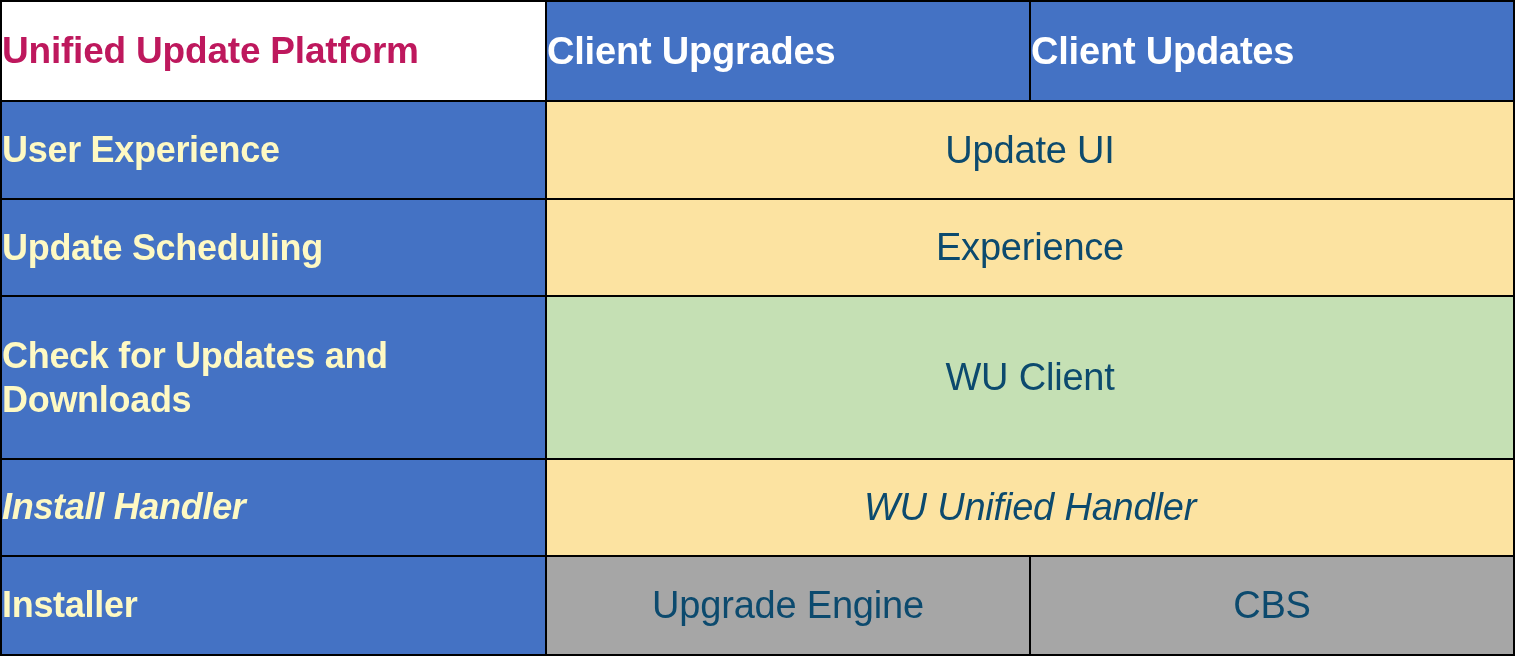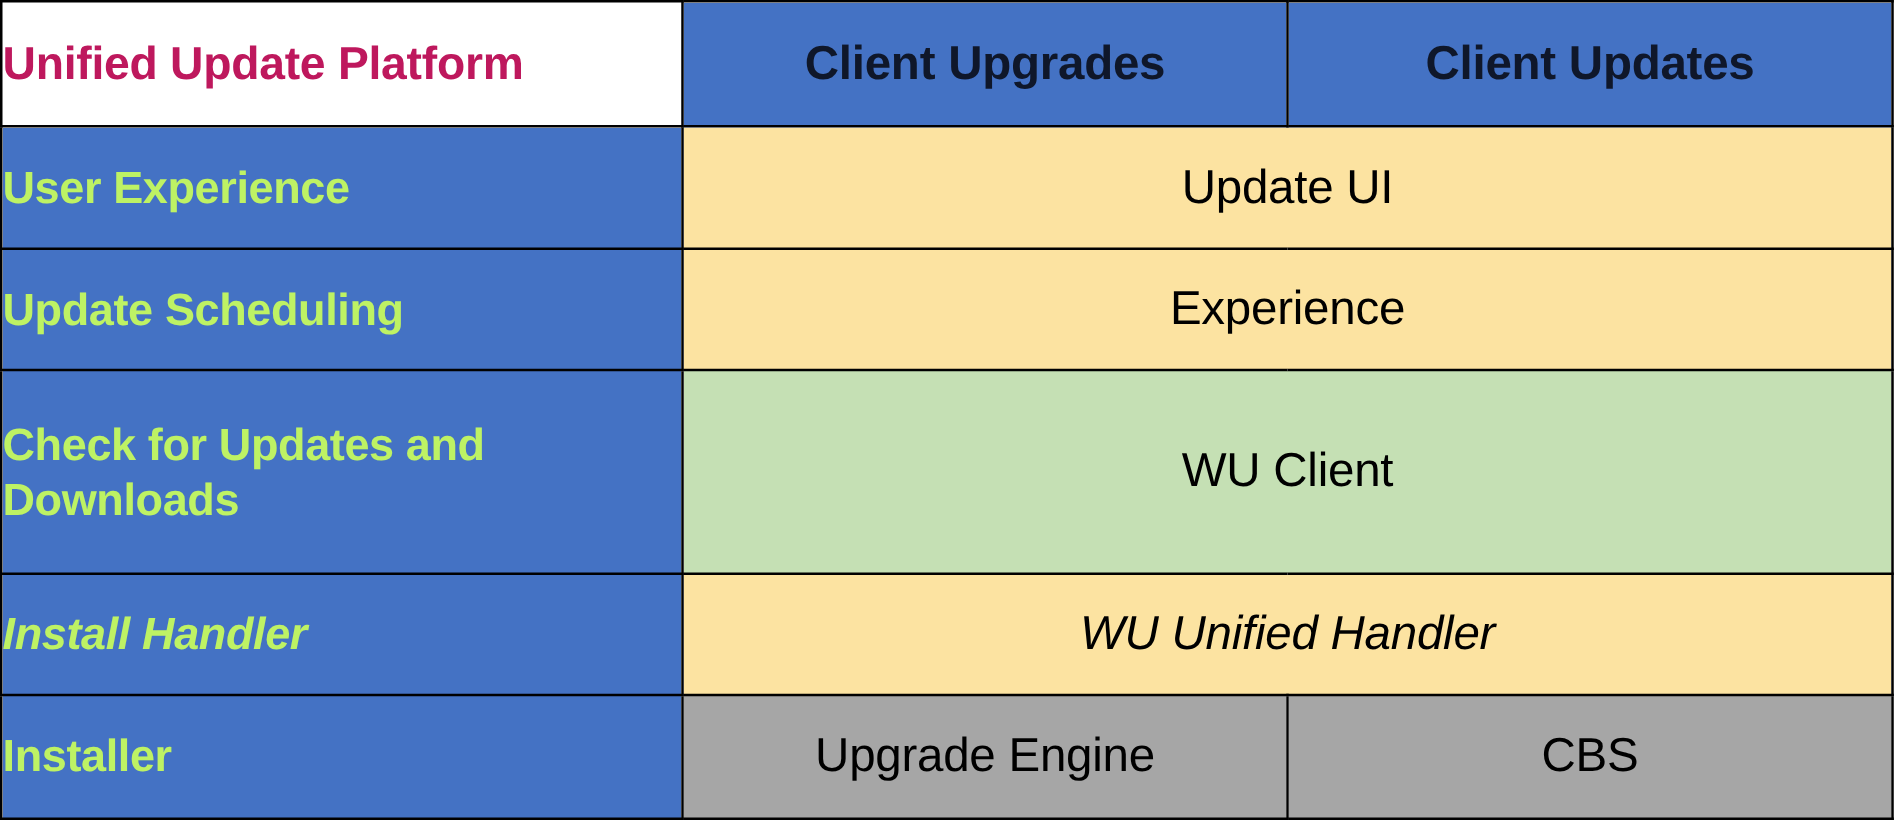--- a/index.html
+++ b/index.html
@@ -44,45 +44,45 @@
     font-weight: bold;
     font-size: 37px;
     text-align: left;
     padding: 0 8px 0 22px;
     letter-spacing: -0.2px;
   }
 
   
   td.header-cell {
     background: #4472C4;
-    color: #0f172a;
+    color: #ffffff;
     font-weight: bold;
     font-size: 38px;
-    text-align: center;
+    text-align: left;
     border-top: none;
     letter-spacing: -0.2px;
   }
 
   
   td.row-label {
     background: #4472C4;
-    color: #bef264;
+    color: #fef9c3;
     font-weight: bold;
     font-size: 36px;
     text-align: left;
     padding: 0 4px 0 10px;
     line-height: 1.22;
     border-left: 2px solid #000000;
     letter-spacing: -0.3px;
     margin-top: 16px;
   }
 
   
   td.value-cell {
-    color: #000000;
+    color: #0c4a6e;
     font-weight: normal;
     font-size: 38px;
     text-align: center;
     letter-spacing: -0.2px;
   }
 
   td.fill-yellow { background: #FCE3A1; }
   td.fill-green  { background: #C5E0B4; }
   td.fill-gray   { background: #A6A6A6; }
 

